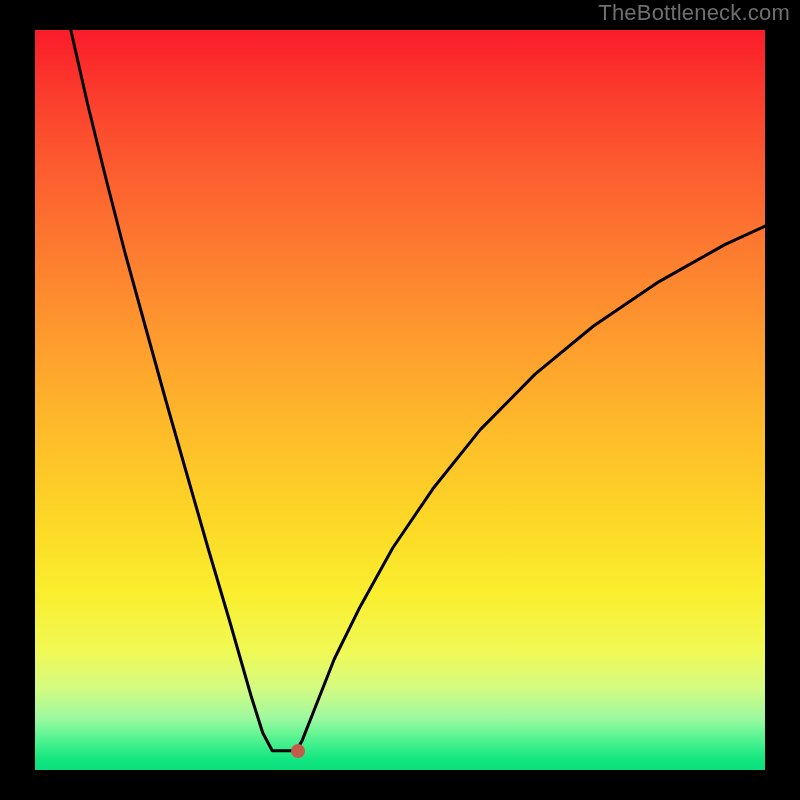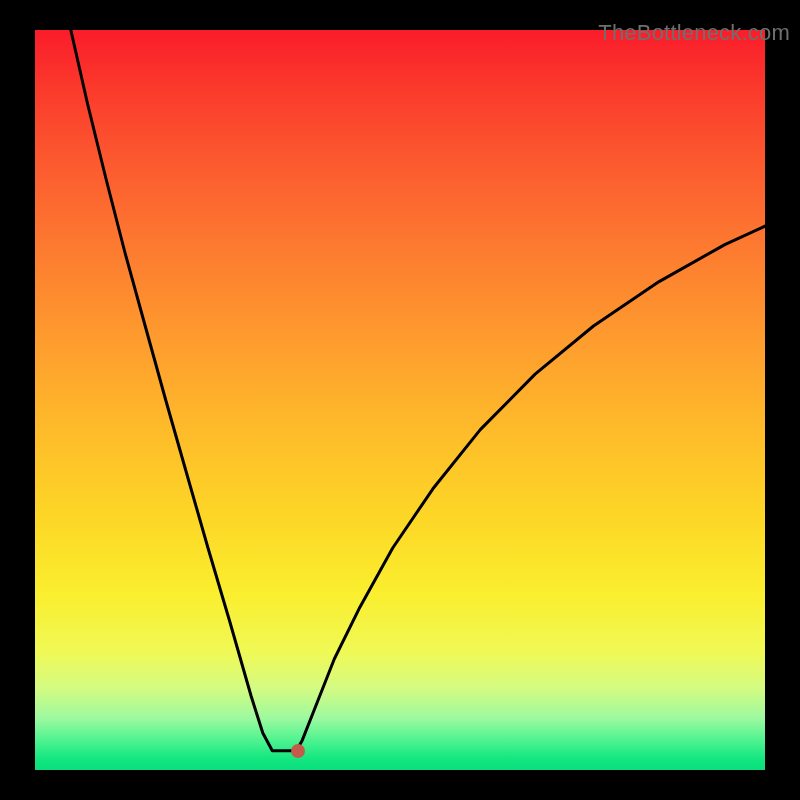--- a/index.html
+++ b/index.html
@@ -11,21 +11,21 @@
     font-family: Arial, Helvetica, sans-serif;
   }
   .frame {
     position: relative;
     width: 800px;
     height: 800px;
     background: #000;
   }
   .watermark {
     position: absolute;
-    top: 20px;
+    top: 0;
     right: 10px;
     color: #6f6f6f;
     font-size: 22px;
     letter-spacing: 0.2px;
     font-weight: 400;
     z-index: 10;
   }
   .plot-area {
     position: absolute;
     left: 35px;

